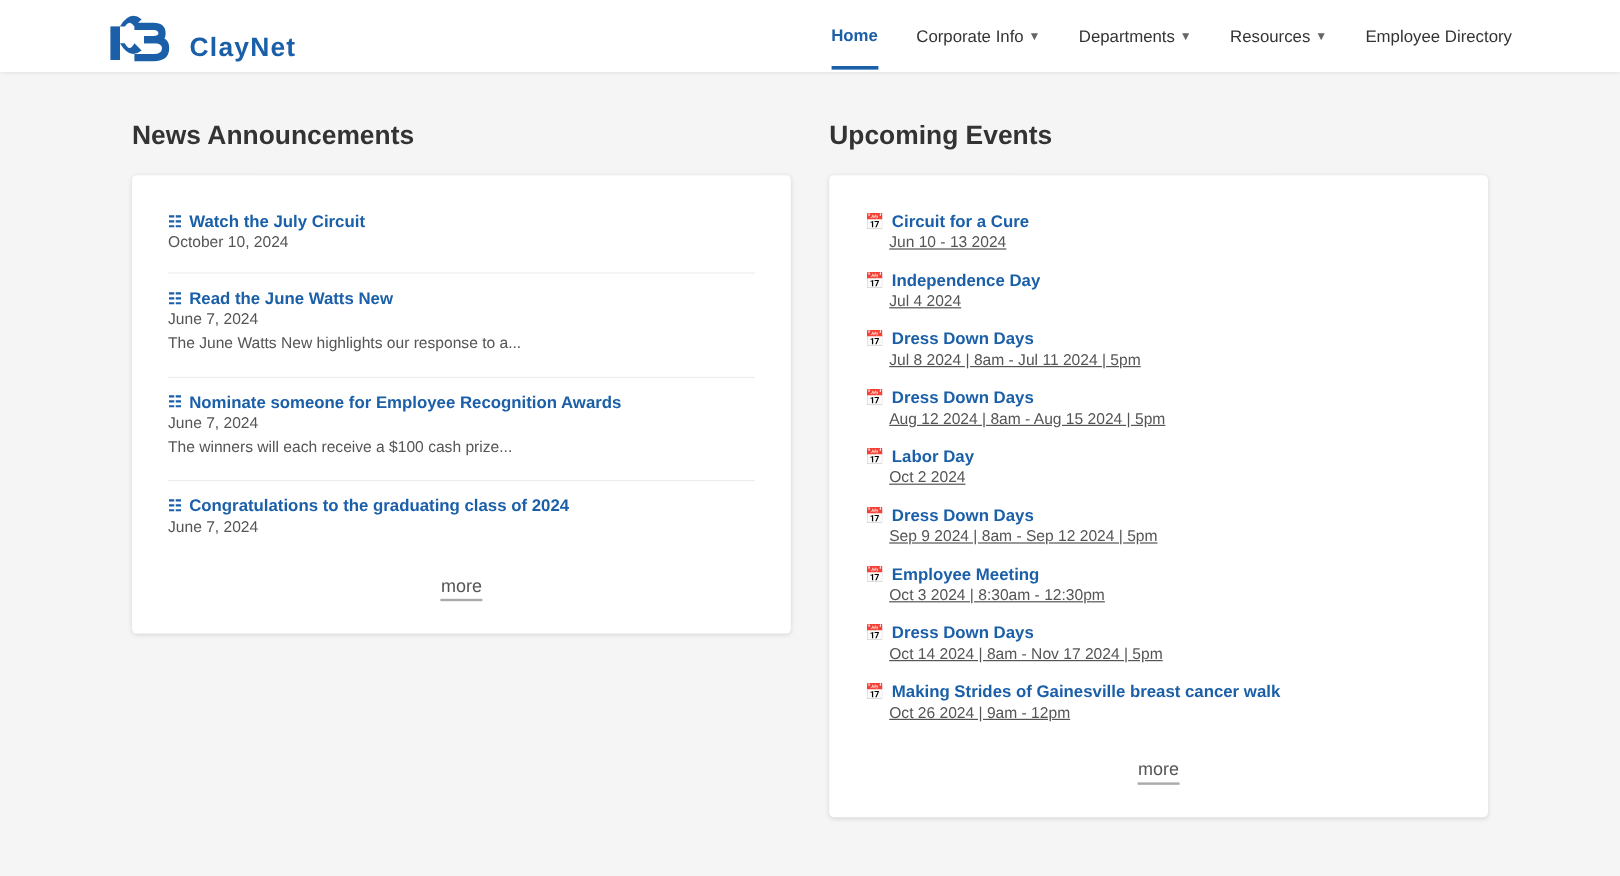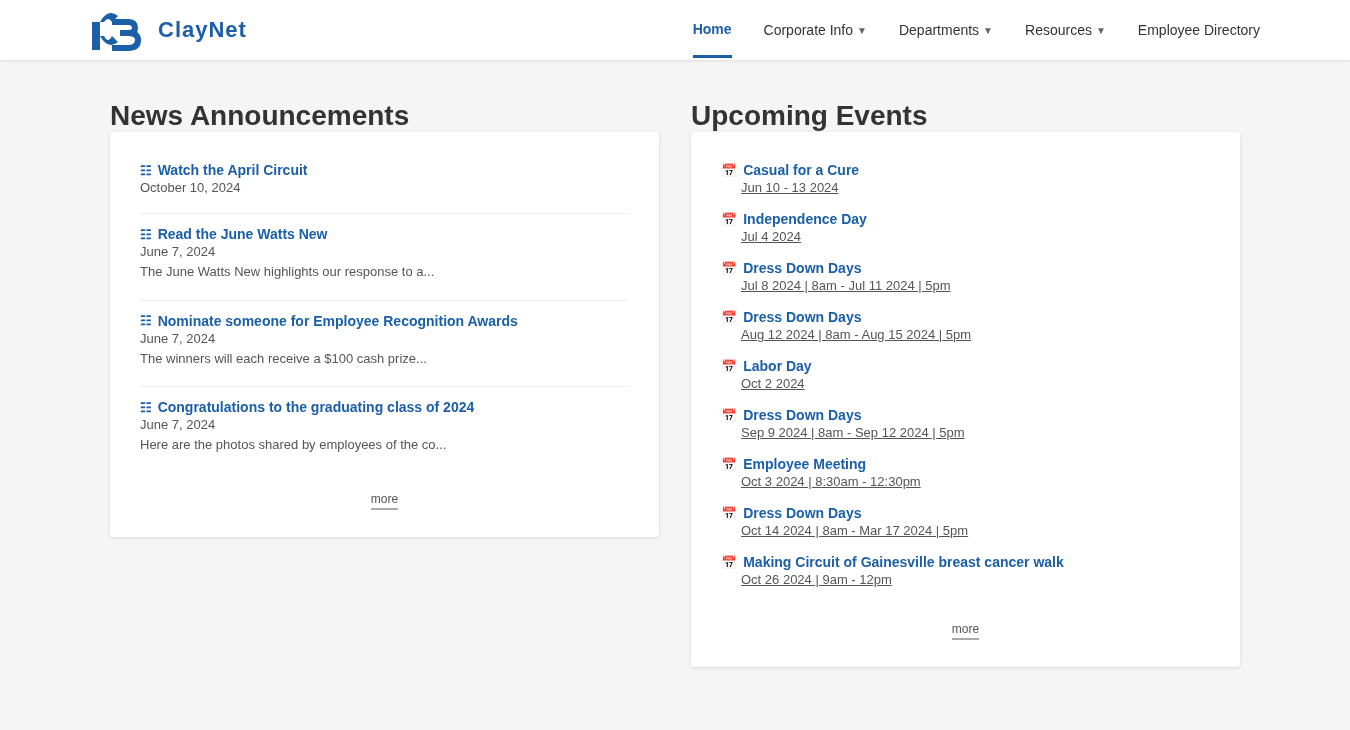--- a/index.html
+++ b/index.html
@@ -15,21 +15,21 @@
       display: flex;
       align-items: center;
       padding: 0 90px;
       height: 60px;
       box-shadow: 0 1px 3px rgba(0,0,0,0.1);
       position: relative;
     }
 
     .logo-area {
       display: flex;
-      align-items: center;
+      align-items: flex-end;
       gap: 8px;
       flex-shrink: 0;
     }
 
     .logo-icon {
       width: 60px;
       height: 45px;
     }
 
     .logo-text {
@@ -73,23 +73,24 @@
     .main {
       max-width: 1170px;
       margin: 0 auto;
       padding: 40px 20px;
       display: grid;
       grid-template-columns: 1fr 1fr;
       gap: 32px;
     }
 
     .section-title {
-      font-size: 28px;
+      font-size: 22px;
       font-weight: bold;
       color: #333;
+      margin-bottom: 20px;
     }
 
     .card {
       background: white;
       border-radius: 4px;
       box-shadow: 0 1px 4px rgba(0,0,0,0.12);
       padding: 30px;
     }
 
     
@@ -153,21 +154,21 @@
       text-decoration: underline;
     }
 
     .more-link {
       text-align: center;
       padding-top: 16px;
     }
 
     .more-link a {
       color: #555;
-      font-size: 12px;
+      font-size: 15px;
       cursor: pointer;
       text-decoration: none;
       border-bottom: 2px solid #aaa;
       padding-bottom: 2px;
     }
 
     .hr-light {
       border: none;
       border-top: 1px solid #eee;
       margin: 12px 0;
@@ -211,21 +212,21 @@
 
 <div class="main">
 
   <div>
     <h2 class="section-title">News Announcements</h2>
     <div class="card">
 
       <div class="news-item">
         <div class="news-item-title">
           <span class="news-icon">☷</span>
-          <span>Watch the April Circuit</span>
+          <span>Watch the July Circuit</span>
         </div>
         <div class="news-date">October 10, 2024</div>
       </div>
 
       <hr class="hr-light">
 
       <div class="news-item">
         <div class="news-item-title">
           <span class="news-icon">☷</span>
           <span>Read the June Watts New</span>
@@ -246,37 +247,36 @@
       </div>
 
       <hr class="hr-light">
 
       <div class="news-item">
         <div class="news-item-title">
           <span class="news-icon">☷</span>
           <span>Congratulations to the graduating class of 2024</span>
         </div>
         <div class="news-date">June 7, 2024</div>
-        <div class="news-desc">Here are the photos shared by employees of the co...</div>
       </div>
 
       <div class="more-link">
         <a>more</a>
       </div>
     </div>
   </div>
 
   <div>
     <h2 class="section-title">Upcoming Events</h2>
     <div class="card">
 
       <div class="event-item">
         <div class="event-title">
           <span class="cal-icon">📅</span>
-          <span>Casual for a Cure</span>
+          <span>Circuit for a Cure</span>
         </div>
         <div class="event-date">Jun 10 - 13 2024</div>
       </div>
 
       <div class="event-item">
         <div class="event-title">
           <span class="cal-icon">📅</span>
           <span>Independence Day</span>
         </div>
         <div class="event-date">Jul 4 2024</div>
@@ -320,27 +320,27 @@
           <span>Employee Meeting</span>
         </div>
         <div class="event-date">Oct 3 2024 | 8:30am - 12:30pm</div>
       </div>
 
       <div class="event-item">
         <div class="event-title">
           <span class="cal-icon">📅</span>
           <span>Dress Down Days</span>
         </div>
-        <div class="event-date">Oct 14 2024 | 8am - Mar 17 2024 | 5pm</div>
-      </div>
-
-      <div class="event-item">
-        <div class="event-title">
-          <span class="cal-icon">📅</span>
-          <span>Making Circuit of Gainesville breast cancer walk</span>
+        <div class="event-date">Oct 14 2024 | 8am - Nov 17 2024 | 5pm</div>
+      </div>
+
+      <div class="event-item">
+        <div class="event-title">
+          <span class="cal-icon">📅</span>
+          <span>Making Strides of Gainesville breast cancer walk</span>
         </div>
         <div class="event-date">Oct 26 2024 | 9am - 12pm</div>
       </div>
 
       <div class="more-link">
         <a>more</a>
       </div>
     </div>
   </div>
 

